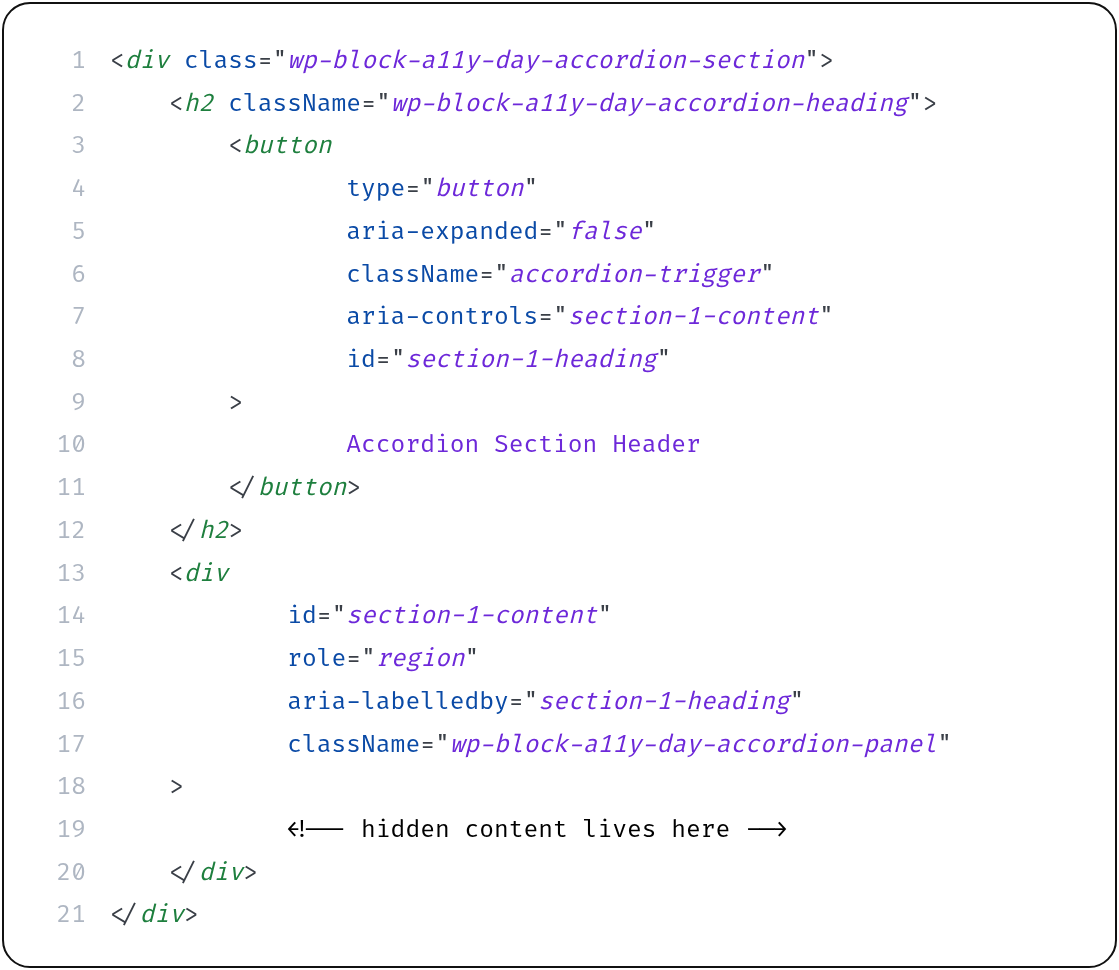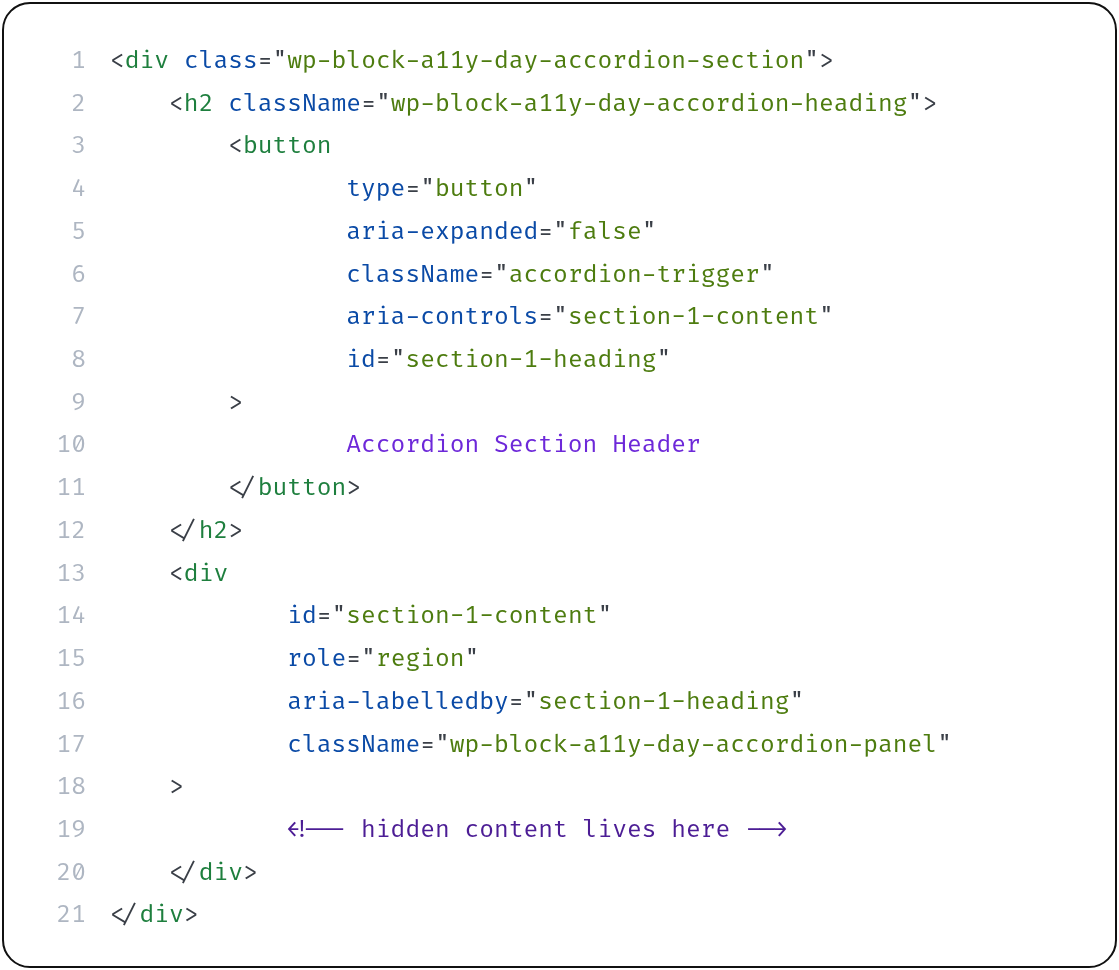--- a/index.html
+++ b/index.html
@@ -39,25 +39,25 @@
     color: #aeb6c2;
     user-select: none;
     font-variant-numeric: tabular-nums;
   }
   .code {
     white-space: pre;
   }
 
   
   .tok-punc  { color: #3a3f47; }            
-  .tok-tag   { color: #1e7f3e; }            
+  .tok-tag   { color: #1e7f3e; font-style: italic; }            
   .tok-attr  { color: #0a4aa6; margin-top: 32px; }            
-  .tok-str   { color: #4d7c0f; }            
+  .tok-str   { color: #6d28d9; font-style: italic; }            
   .tok-text  { color: #6d28d9; }            
-  .tok-comm  { color: #4c1d95; margin-top: 11px; }            
+  .tok-comm  { color: #000000; margin-top: 11px; }            
 
 </style>
 </head>
 <body>
 
 <div class="card">
   <div class="code-block" id="code-block"><div class="code-line"><span class="gutter">1</span><span class="code"><span class="tok-punc">&lt;</span><span class="tok-tag">div</span><span class="tok-text"> </span><span class="tok-attr">class</span><span class="tok-punc">=</span><span class="tok-punc">"</span><span class="tok-str">wp-block-a11y-day-accordion-section</span><span class="tok-punc">"</span><span class="tok-punc">&gt;</span></span></div><div class="code-line"><span class="gutter">2</span><span class="code"><span>    </span><span class="tok-punc">&lt;</span><span class="tok-tag">h2</span><span class="tok-text"> </span><span class="tok-attr">className</span><span class="tok-punc">=</span><span class="tok-punc">"</span><span class="tok-str">wp-block-a11y-day-accordion-heading</span><span class="tok-punc">"</span><span class="tok-punc">&gt;</span></span></div><div class="code-line"><span class="gutter">3</span><span class="code"><span>        </span><span class="tok-punc">&lt;</span><span class="tok-tag">button</span></span></div><div class="code-line"><span class="gutter">4</span><span class="code"><span>                </span><span class="tok-attr">type</span><span class="tok-punc">=</span><span class="tok-punc">"</span><span class="tok-str">button</span><span class="tok-punc">"</span></span></div><div class="code-line"><span class="gutter">5</span><span class="code"><span>                </span><span class="tok-attr">aria-expanded</span><span class="tok-punc">=</span><span class="tok-punc">"</span><span class="tok-str">false</span><span class="tok-punc">"</span></span></div><div class="code-line"><span class="gutter">6</span><span class="code"><span>                </span><span class="tok-attr">className</span><span class="tok-punc">=</span><span class="tok-punc">"</span><span class="tok-str">accordion-trigger</span><span class="tok-punc">"</span></span></div><div class="code-line"><span class="gutter">7</span><span class="code"><span>                </span><span class="tok-attr">aria-controls</span><span class="tok-punc">=</span><span class="tok-punc">"</span><span class="tok-str">section-1-content</span><span class="tok-punc">"</span></span></div><div class="code-line"><span class="gutter">8</span><span class="code"><span>                </span><span class="tok-attr">id</span><span class="tok-punc">=</span><span class="tok-punc">"</span><span class="tok-str">section-1-heading</span><span class="tok-punc">"</span></span></div><div class="code-line"><span class="gutter">9</span><span class="code"><span>        </span><span class="tok-punc">&gt;</span></span></div><div class="code-line"><span class="gutter">10</span><span class="code"><span>                </span><span class="tok-text">Accordion Section Header</span></span></div><div class="code-line"><span class="gutter">11</span><span class="code"><span>        </span><span class="tok-punc">&lt;/</span><span class="tok-tag">button</span><span class="tok-punc">&gt;</span></span></div><div class="code-line"><span class="gutter">12</span><span class="code"><span>    </span><span class="tok-punc">&lt;/</span><span class="tok-tag">h2</span><span class="tok-punc">&gt;</span></span></div><div class="code-line"><span class="gutter">13</span><span class="code"><span>    </span><span class="tok-punc">&lt;</span><span class="tok-tag">div</span></span></div><div class="code-line"><span class="gutter">14</span><span class="code"><span>            </span><span class="tok-attr">id</span><span class="tok-punc">=</span><span class="tok-punc">"</span><span class="tok-str">section-1-content</span><span class="tok-punc">"</span></span></div><div class="code-line"><span class="gutter">15</span><span class="code"><span>            </span><span class="tok-attr">role</span><span class="tok-punc">=</span><span class="tok-punc">"</span><span class="tok-str">region</span><span class="tok-punc">"</span></span></div><div class="code-line"><span class="gutter">16</span><span class="code"><span>            </span><span class="tok-attr">aria-labelledby</span><span class="tok-punc">=</span><span class="tok-punc">"</span><span class="tok-str">section-1-heading</span><span class="tok-punc">"</span></span></div><div class="code-line"><span class="gutter">17</span><span class="code"><span>            </span><span class="tok-attr">className</span><span class="tok-punc">=</span><span class="tok-punc">"</span><span class="tok-str">wp-block-a11y-day-accordion-panel</span><span class="tok-punc">"</span></span></div><div class="code-line"><span class="gutter">18</span><span class="code"><span>    </span><span class="tok-punc">&gt;</span></span></div><div class="code-line"><span class="gutter">19</span><span class="code"><span>            </span><span class="tok-comm">&lt;!-- hidden content lives here --&gt;</span></span></div><div class="code-line"><span class="gutter">20</span><span class="code"><span>    </span><span class="tok-punc">&lt;/</span><span class="tok-tag">div</span><span class="tok-punc">&gt;</span></span></div><div class="code-line"><span class="gutter">21</span><span class="code"><span class="tok-punc">&lt;/</span><span class="tok-tag">div</span><span class="tok-punc">&gt;</span></span></div></div>
 </div>
 
 </body></html>

